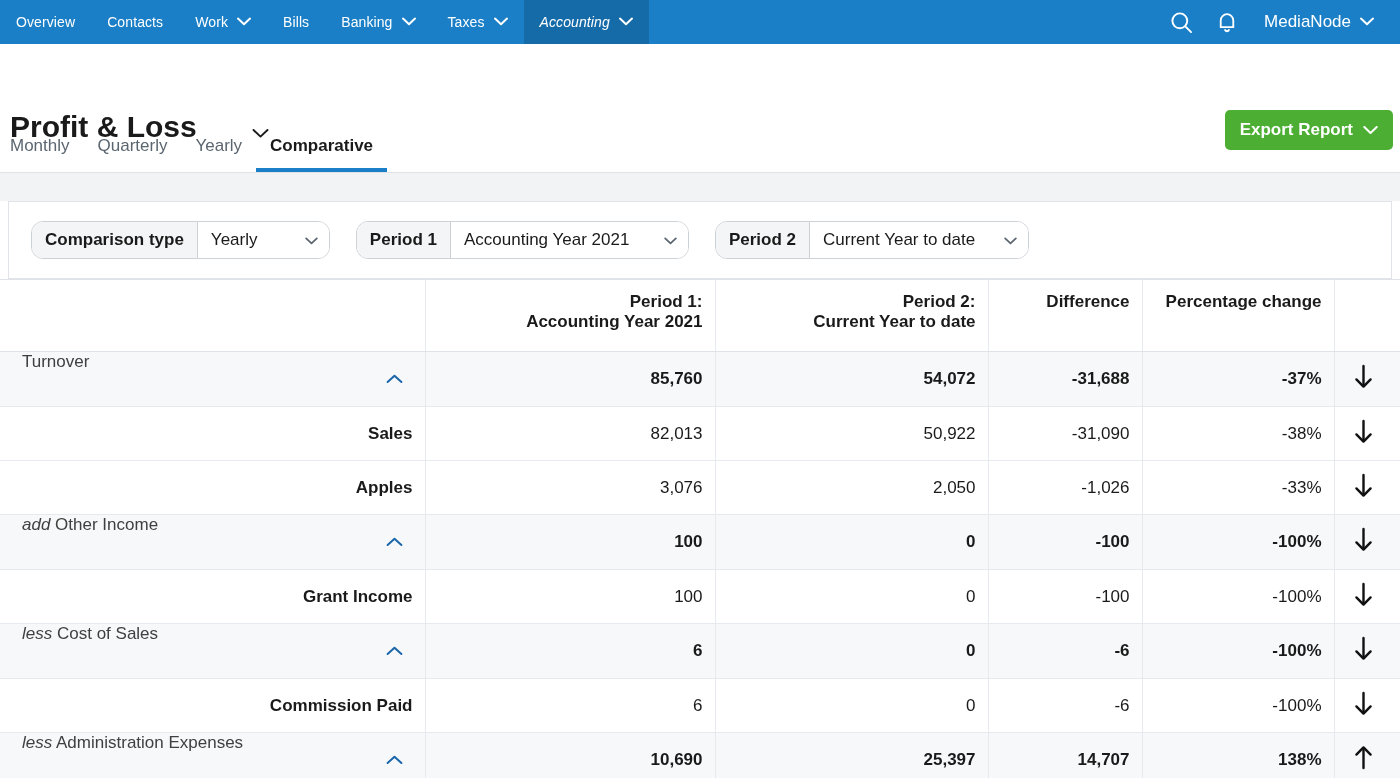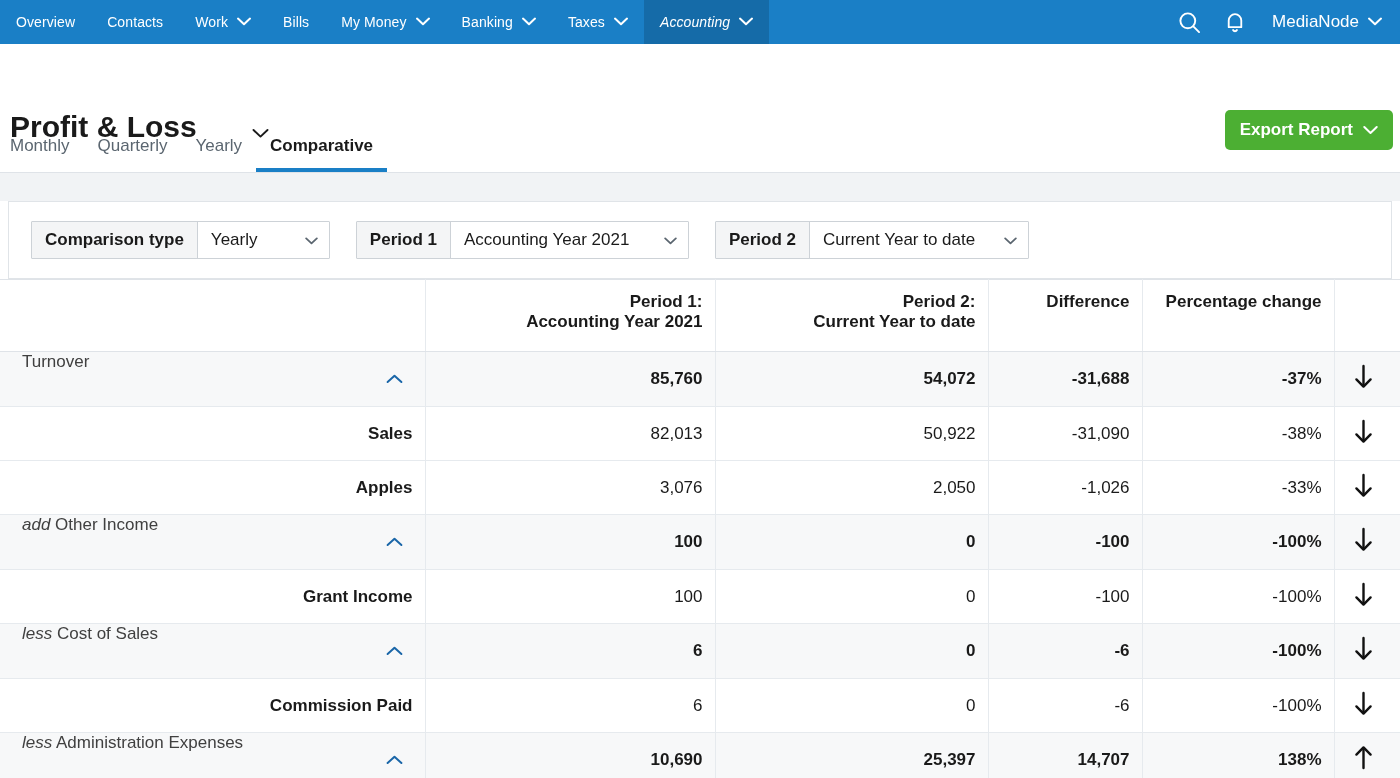--- a/index.html
+++ b/index.html
@@ -37,21 +37,21 @@
     display: inline-block;
     margin-left: 9px;
     position: relative;
     top: -1px;
   }
   .nav-caret svg { display: block; }
   .nav-right {
     margin-left: auto;
     display: flex;
     align-items: center;
-    padding-right: 8px;
+    padding-right: 16px;
   }
   .nav-icon {
     width: 46px; height: 44px;
     display: flex; align-items: center; justify-content: center;
     cursor: pointer;
   }
   .nav-user {
     display: flex; align-items: center;
     color: #fff; font-size: 17px;
     padding: 0 10px 0 14px;
@@ -131,21 +131,21 @@
     display: flex;
     align-items: center;
     padding-left: 22px;
     gap: 26px;
     background: #fff;
   }
   .control {
     display: flex;
     align-items: stretch;
     border: 1px solid #cdd2d7;
-    border-radius: 1px;
+    border-radius: 12px;
     height: 38px;
     overflow: hidden;
     background: #fff;
   }
   .control-label {
     background: #f4f5f6;
     border-right: 1px solid #cdd2d7;
     font-size: 17px;
     font-weight: bold;
     color: #1a1a1a;
@@ -253,28 +253,20 @@
       <div class="nav-item">
         <span>Work</span>
         <span class="nav-caret">
           <svg width="14" height="9" viewBox="0 0 14 9" fill="none" stroke="#ffffff" stroke-width="2">
      <polyline points="1,1.6 7,7.2 13,1.6" stroke-linecap="round" stroke-linejoin="round"></polyline>
           </svg>
         </span>
       </div>
       <div class="nav-item">
         <span>Bills</span>
-      </div>
-      <div class="nav-item">
-        <span>My Money</span>
-        <span class="nav-caret">
-          <svg width="14" height="9" viewBox="0 0 14 9" fill="none" stroke="#ffffff" stroke-width="2">
-     <polyline points="1,1.6 7,7.2 13,1.6" stroke-linecap="round" stroke-linejoin="round"></polyline>
-          </svg>
-        </span>
       </div>
       <div class="nav-item">
         <span>Banking</span>
         <span class="nav-caret">
           <svg width="14" height="9" viewBox="0 0 14 9" fill="none" stroke="#ffffff" stroke-width="2">
      <polyline points="1,1.6 7,7.2 13,1.6" stroke-linecap="round" stroke-linejoin="round"></polyline>
           </svg>
         </span>
       </div>
       <div class="nav-item">

